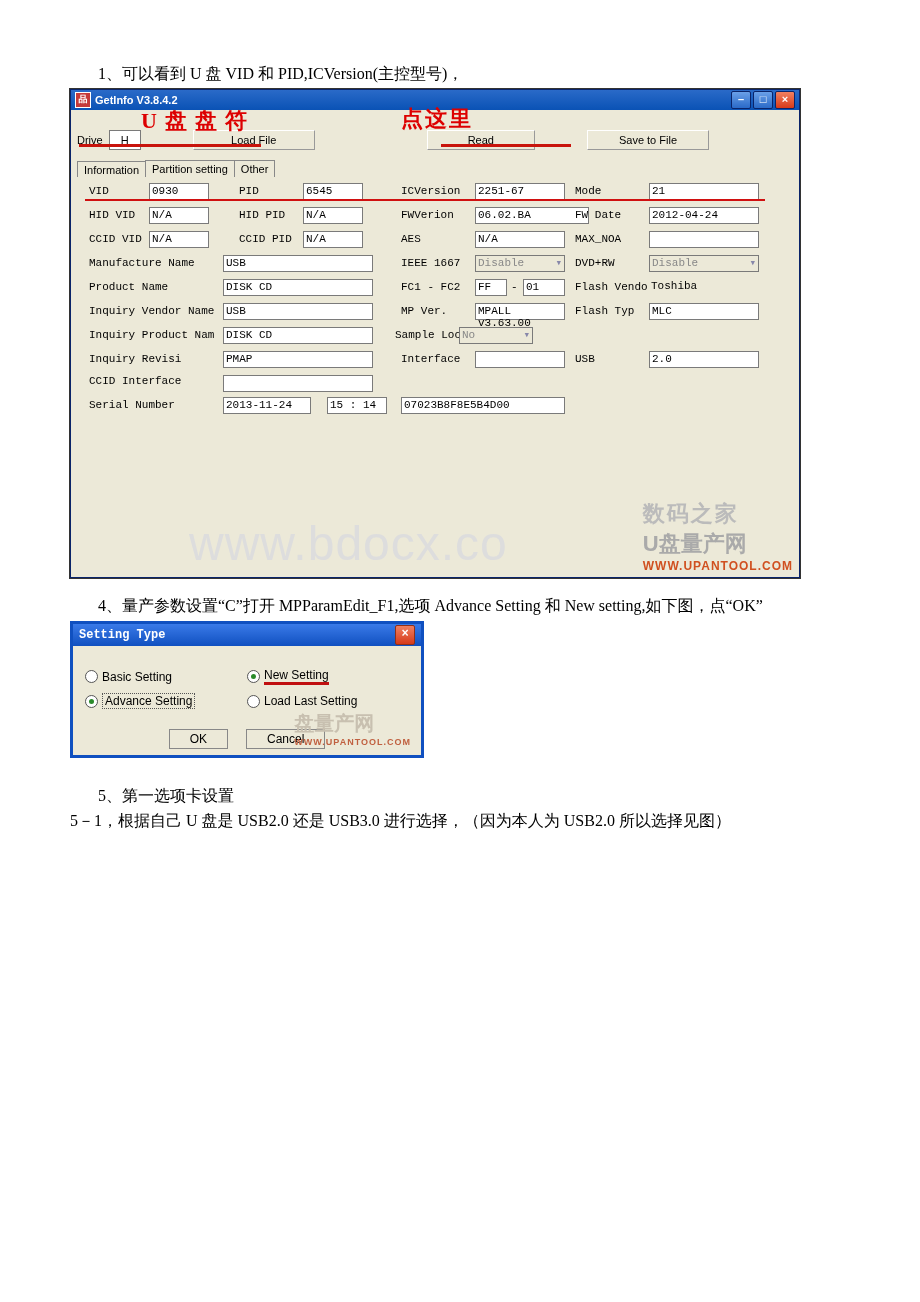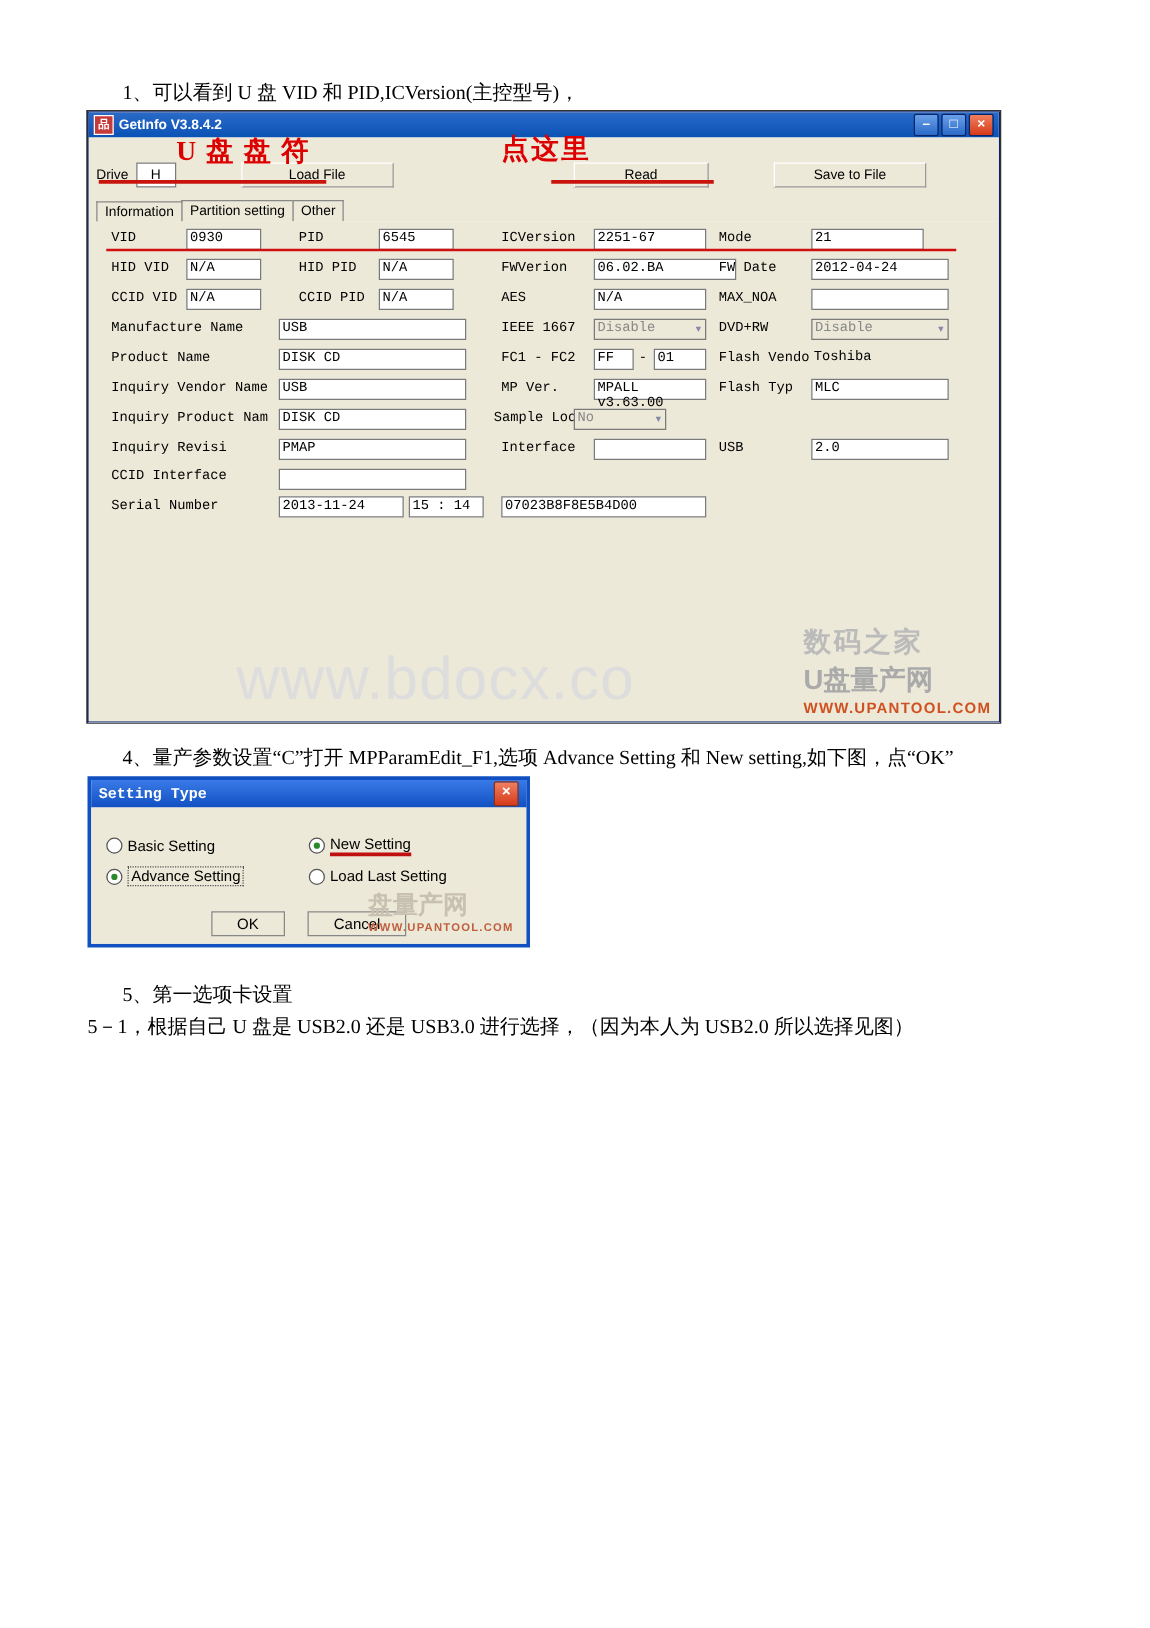--- a/index.html
+++ b/index.html
@@ -12,21 +12,21 @@
   .titlebar { height:20px; background:linear-gradient(#2a6ac8,#0a52b5); display:flex; align-items:center; color:#fff; font-weight:bold; padding:0 4px; }
   .titlebar .ticon { width:14px; height:14px; background:#c53a3a; margin-right:4px; border:1px solid #fff; font-size:9px; text-align:center; line-height:12px; }
   .titlebar .ttext { flex:0 0 auto; }
   .titlebar .spacer { flex:1; }
   .winbtns { display:flex; gap:2px; }
   .winbtn { width:18px; height:16px; background:linear-gradient(#6aa0e8,#2a6ac8); border:1px solid #0a246a; border-radius:2px; color:#fff; text-align:center; line-height:14px; font-size:11px; }
   .winbtn.close { background:linear-gradient(#f08060,#d63a1a); }
   .toolbar { background:#ece9d8; padding:6px; position:relative; }
   .toolbar .row { display:flex; align-items:center; gap:6px; }
   .btn { background:#ece9d8; border:1px solid #999; border-top-color:#fff; border-left-color:#fff; padding:3px 10px; font-size:11px; }
-  .readbtn { padding:3px 40px;margin-left:32px; }
+  .readbtn { padding:3px 40px; }
   .drivebox { width:30px; height:18px; border:1px solid #7a7a7a; background:#fff; text-align:center; line-height:18px; }
   .overlay-red { position:absolute; color:#d00; font-family:"SimSun",serif; font-size:22px; font-weight:bold; pointer-events:none; }
   .o-upan { left:70px; top:-4px; letter-spacing:8px; }
   .o-dianzhe { left:330px; top:-6px; letter-spacing:2px; }
   .underline-red { position:absolute; height:3px; background:#c8140c; }
   .u1 { left:8px; top:34px; width:182px; }
   .u2 { left:370px; top:34px; width:130px; }
 
   .tabs { background:#ece9d8; padding:4px 6px 0 6px; display:flex; gap:0; }
   .tab { border:1px solid #888; border-bottom:none; padding:2px 6px; background:#ece9d8; font-size:11px; margin-right:-1px; }
@@ -99,21 +99,21 @@
   </div>
   <div class="panel">
 
     <span class="lbl" style="left:18px; top:8px;">VID</span>
     <div class="inp" style="left:78px; top:6px; width:60px;">0930</div>
     <span class="lbl" style="left:168px; top:8px;">PID</span>
     <div class="inp" style="left:232px; top:6px; width:60px;">6545</div>
     <span class="lbl" style="left:330px; top:8px;">ICVersion</span>
     <div class="inp" style="left:404px; top:6px; width:90px;">2251-67</div>
     <span class="lbl" style="left:504px; top:8px;">Mode</span>
-    <div class="inp" style="left:578px; top:6px; width:90px;">21</div>
+    <div class="inp" style="left:578px; top:6px; width:110px;">21</div>
     <div class="redrow" style="left:14px; top:22px; width:680px;"></div>
 
     <span class="lbl" style="left:18px; top:32px;">HID VID</span>
     <div class="inp" style="left:78px; top:30px; width:60px;">N/A</div>
     <span class="lbl" style="left:168px; top:32px;">HID PID</span>
     <div class="inp" style="left:232px; top:30px; width:60px;">N/A</div>
     <span class="lbl" style="left:330px; top:32px;">FWVerion</span>
     <div class="inp" style="left:404px; top:30px; width:114px;">06.02.BA</div>
     <span class="lbl" style="left:504px; top:32px;">FW Date</span>
     <div class="inp" style="left:578px; top:30px; width:110px;">2012-04-24</div>
@@ -159,21 +159,21 @@
     <div class="inp" style="left:152px; top:174px; width:150px;">PMAP</div>
     <span class="lbl" style="left:330px; top:176px;">Interface</span>
     <div class="inp" style="left:404px; top:174px; width:90px;"></div>
     <span class="lbl" style="left:504px; top:176px;">USB</span>
     <div class="inp" style="left:578px; top:174px; width:110px;">2.0</div>
 
     <span class="lbl" style="left:18px; top:198px;">CCID Interface</span>
     <div class="inp" style="left:152px; top:198px; width:150px;"></div>
 
     <span class="lbl" style="left:18px; top:222px;">Serial Number</span>
-    <div class="inp" style="left:152px; top:220px; width:100px;">2013-11-24</div>
+    <div class="inp" style="left:152px; top:220px; width:88px;">2013-11-24</div>
     <div class="inp" style="left:256px; top:220px; width:60px;">15 : 14</div>
     <div class="inp" style="left:330px; top:220px; width:164px;">07023B8F8E5B4D00</div>
 
     <div class="watermark1">www.bdocx.co</div>
     <div class="watermark2">
       <div class="wm2a">数码之家</div>
       <div class="wm2b">U盘量产网</div>
       <div class="wm2c">WWW.UPANTOOL.COM</div>
     </div>
   </div>

